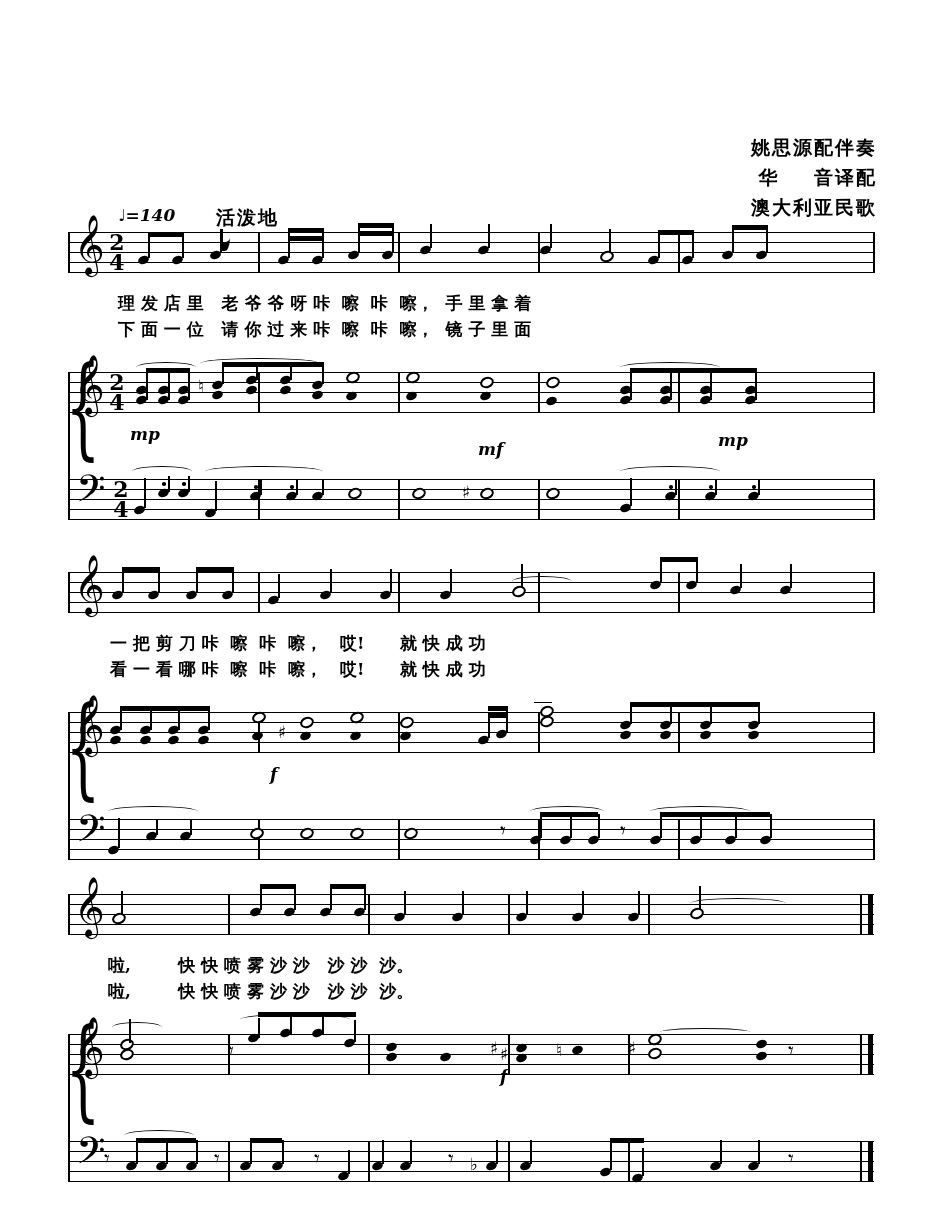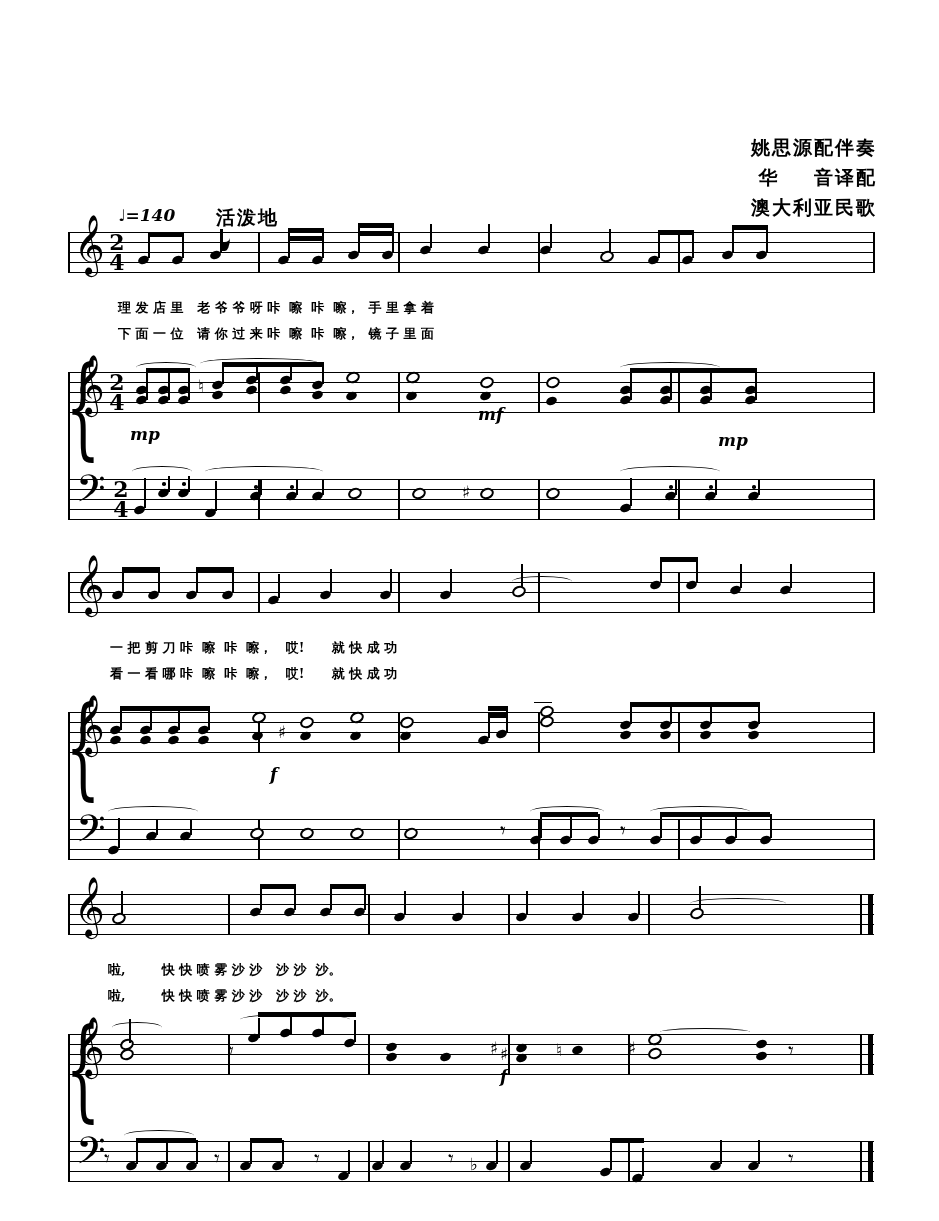--- a/index.html
+++ b/index.html
@@ -168,25 +168,24 @@
     line-height: 1;
     font-family: "DejaVu Serif", serif;
     transform: scaleX(0.5);
   }
   .sysbar { position:absolute; width:2px; background:#000; }
 
   
   .lyrics {
     position: absolute;
     font-family: "DejaVu Serif", serif;
-    font-size: 13px;
+    font-size: 17px;
     font-weight: 700;
     white-space: pre;
     letter-spacing: 0px;
-    margin-top: 7px;
   }
 </style>
 </head>
 <body>
 
 <div class="page">
 
 
   <div class="credits">
     <div>姚思源配伴奏</div>
@@ -336,21 +335,21 @@
       <div class="nh" style="left:745px;top:386px;"></div>
         <div class="nh" style="left:745px;top:396px;"></div>
       <div class="stem" style="left:630px;top:370px;height:30px;"></div>
       <div class="stem" style="left:670px;top:370px;height:30px;"></div>
       <div class="stem" style="left:710px;top:370px;height:30px;"></div>
       <div class="stem" style="left:755px;top:370px;height:30px;"></div>
       <div class="beam" style="left:630px;top:368px;width:127px;"></div>
     </div>
 
     <div class="dyn" style="left:130px;top:424px;">mp</div>
-    <div class="dyn" style="left:478px;top:404px;">mf</div>
+    <div class="dyn" style="left:478px;top:439px;">mf</div>
     <div class="dyn" style="left:718px;top:430px;">mp</div>
 
     <div class="staff" style="top:479px;">
       <div class="line"></div>
         <div class="line"></div>
         <div class="line"></div>
         <div class="line"></div>
         <div class="line"></div>
       <div class="barline" style="left:190px;top:0;height:41px;"></div>
       <div class="barline" style="left:330px;top:0;height:41px;"></div>

